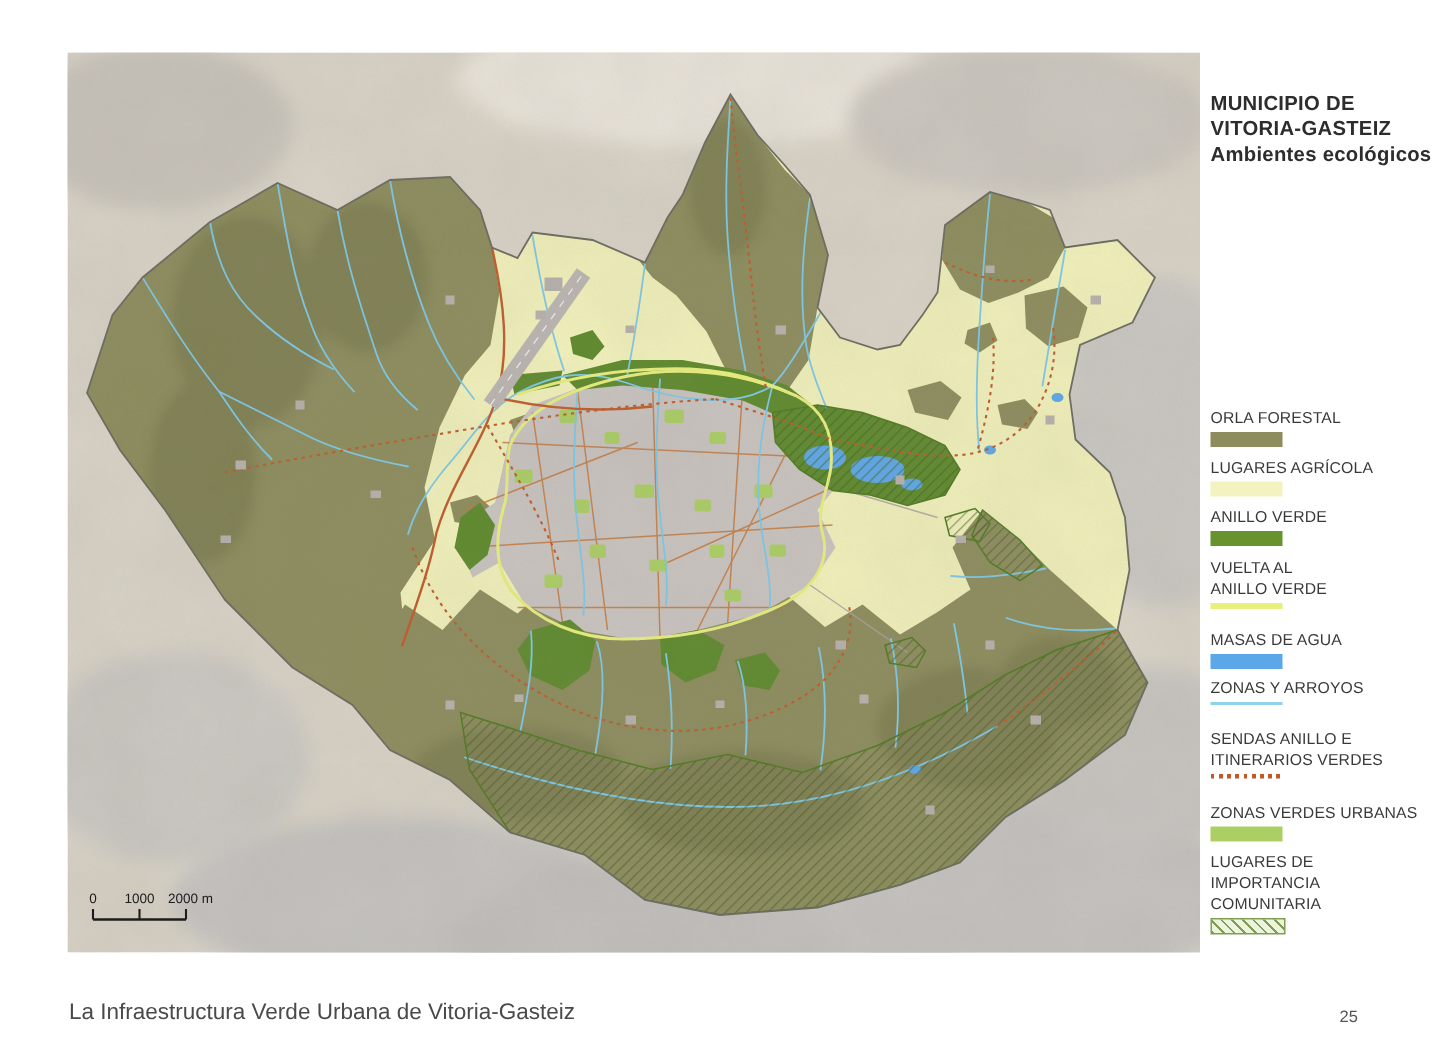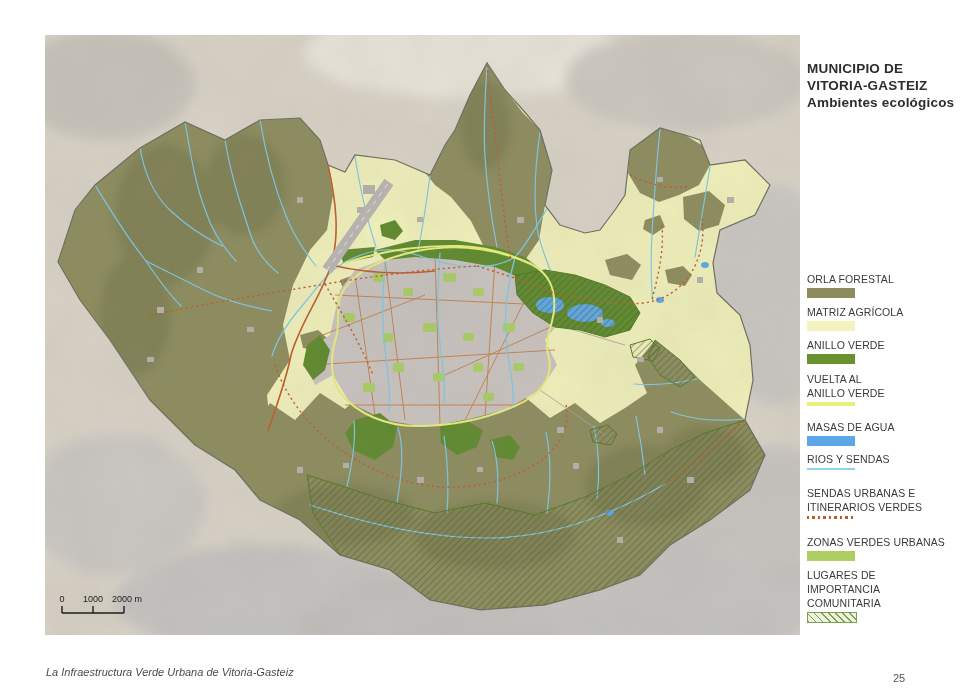--- a/index.html
+++ b/index.html
@@ -12,21 +12,21 @@
                 color:#2d2d2d;line-height:17px;letter-spacing:.2px;}
   .legend-item{position:absolute;left:3px;}
   .l-label{font-size:10.5px;font-weight:normal;color:#3a3a3a;line-height:14px;letter-spacing:.1px;}
   .sw{margin-top:2px;width:48px;}
   .sw-fill{height:10px;background:var(--c);}
   .sw-line{height:4px;background:var(--c);}
   .sw-thinline{height:2px;background:var(--c);}
   .sw-dotted{height:2.5px;background:repeating-linear-gradient(90deg,var(--c) 0 2.5px,transparent 2.5px 5.5px);}
   .sw-hatch{height:9px;border:1.2px solid #7C9E55;
             background:repeating-linear-gradient(45deg,var(--c) 0 1.3px,#EEF3DE 1.3px 5px);}
-  .footer-caption{position:absolute;left:46px;top:666px;font-size:11px;color:#4a4a4a;font-style:italic;}
+  .footer-caption{position:absolute;left:46px;top:666px;font-size:15px;color:#4a4a4a;}
   .page-number{position:absolute;left:893px;top:672px;width:34px;text-align:left;font-size:11px;color:#555;}
   .scale-text{font-size:9px;fill:#1c1c1c;font-family:"Liberation Sans",sans-serif;}
 </style>
 </head>
 <body>
 
 <div class="page">
 
   <div class="map-wrap">
     <svg width="755" height="600" viewBox="0 0 755 600">
@@ -270,47 +270,47 @@
       <div>VITORIA-GASTEIZ</div>
       <div>Ambientes ecológicos</div>
     </div>
 
     <div class="legend-item" style="top:272px">
       <div class="l-label">ORLA FORESTAL</div>
       <div class="sw sw-fill" style="--c: #8C8C5C;"></div>
     </div>
 
     <div class="legend-item" style="top:305px">
-      <div class="l-label">MATRIZ AGRÍCOLA</div>
+      <div class="l-label">LUGARES AGRÍCOLA</div>
       <div class="sw sw-fill" style="--c: #F3F3C0;"></div>
     </div>
 
     <div class="legend-item" style="top:338px">
       <div class="l-label">ANILLO VERDE</div>
       <div class="sw sw-fill" style="--c: #67922E;"></div>
     </div>
 
     <div class="legend-item" style="top:372px">
       <div class="l-label">VUELTA AL</div>
       <div class="l-label">ANILLO VERDE</div>
       <div class="sw sw-line" style="--c: #E8EF7C;"></div>
     </div>
 
     <div class="legend-item" style="top:420px">
       <div class="l-label">MASAS DE AGUA</div>
       <div class="sw sw-fill" style="--c: #5CA7E7;"></div>
     </div>
 
     <div class="legend-item" style="top:452px">
-      <div class="l-label">RIOS Y SENDAS</div>
+      <div class="l-label">ZONAS Y ARROYOS</div>
       <div class="sw sw-thinline" style="--c: #8ED2EC;"></div>
     </div>
 
     <div class="legend-item" style="top:486px">
-      <div class="l-label">SENDAS URBANAS E</div>
+      <div class="l-label">SENDAS ANILLO E</div>
       <div class="l-label">ITINERARIOS VERDES</div>
       <div class="sw sw-dotted" style="--c: #C05A28;"></div>
     </div>
 
     <div class="legend-item" style="top:535px">
       <div class="l-label">ZONAS VERDES URBANAS</div>
       <div class="sw sw-fill" style="--c: #ABCF63;"></div>
     </div>
 
     <div class="legend-item" style="top:568px">

